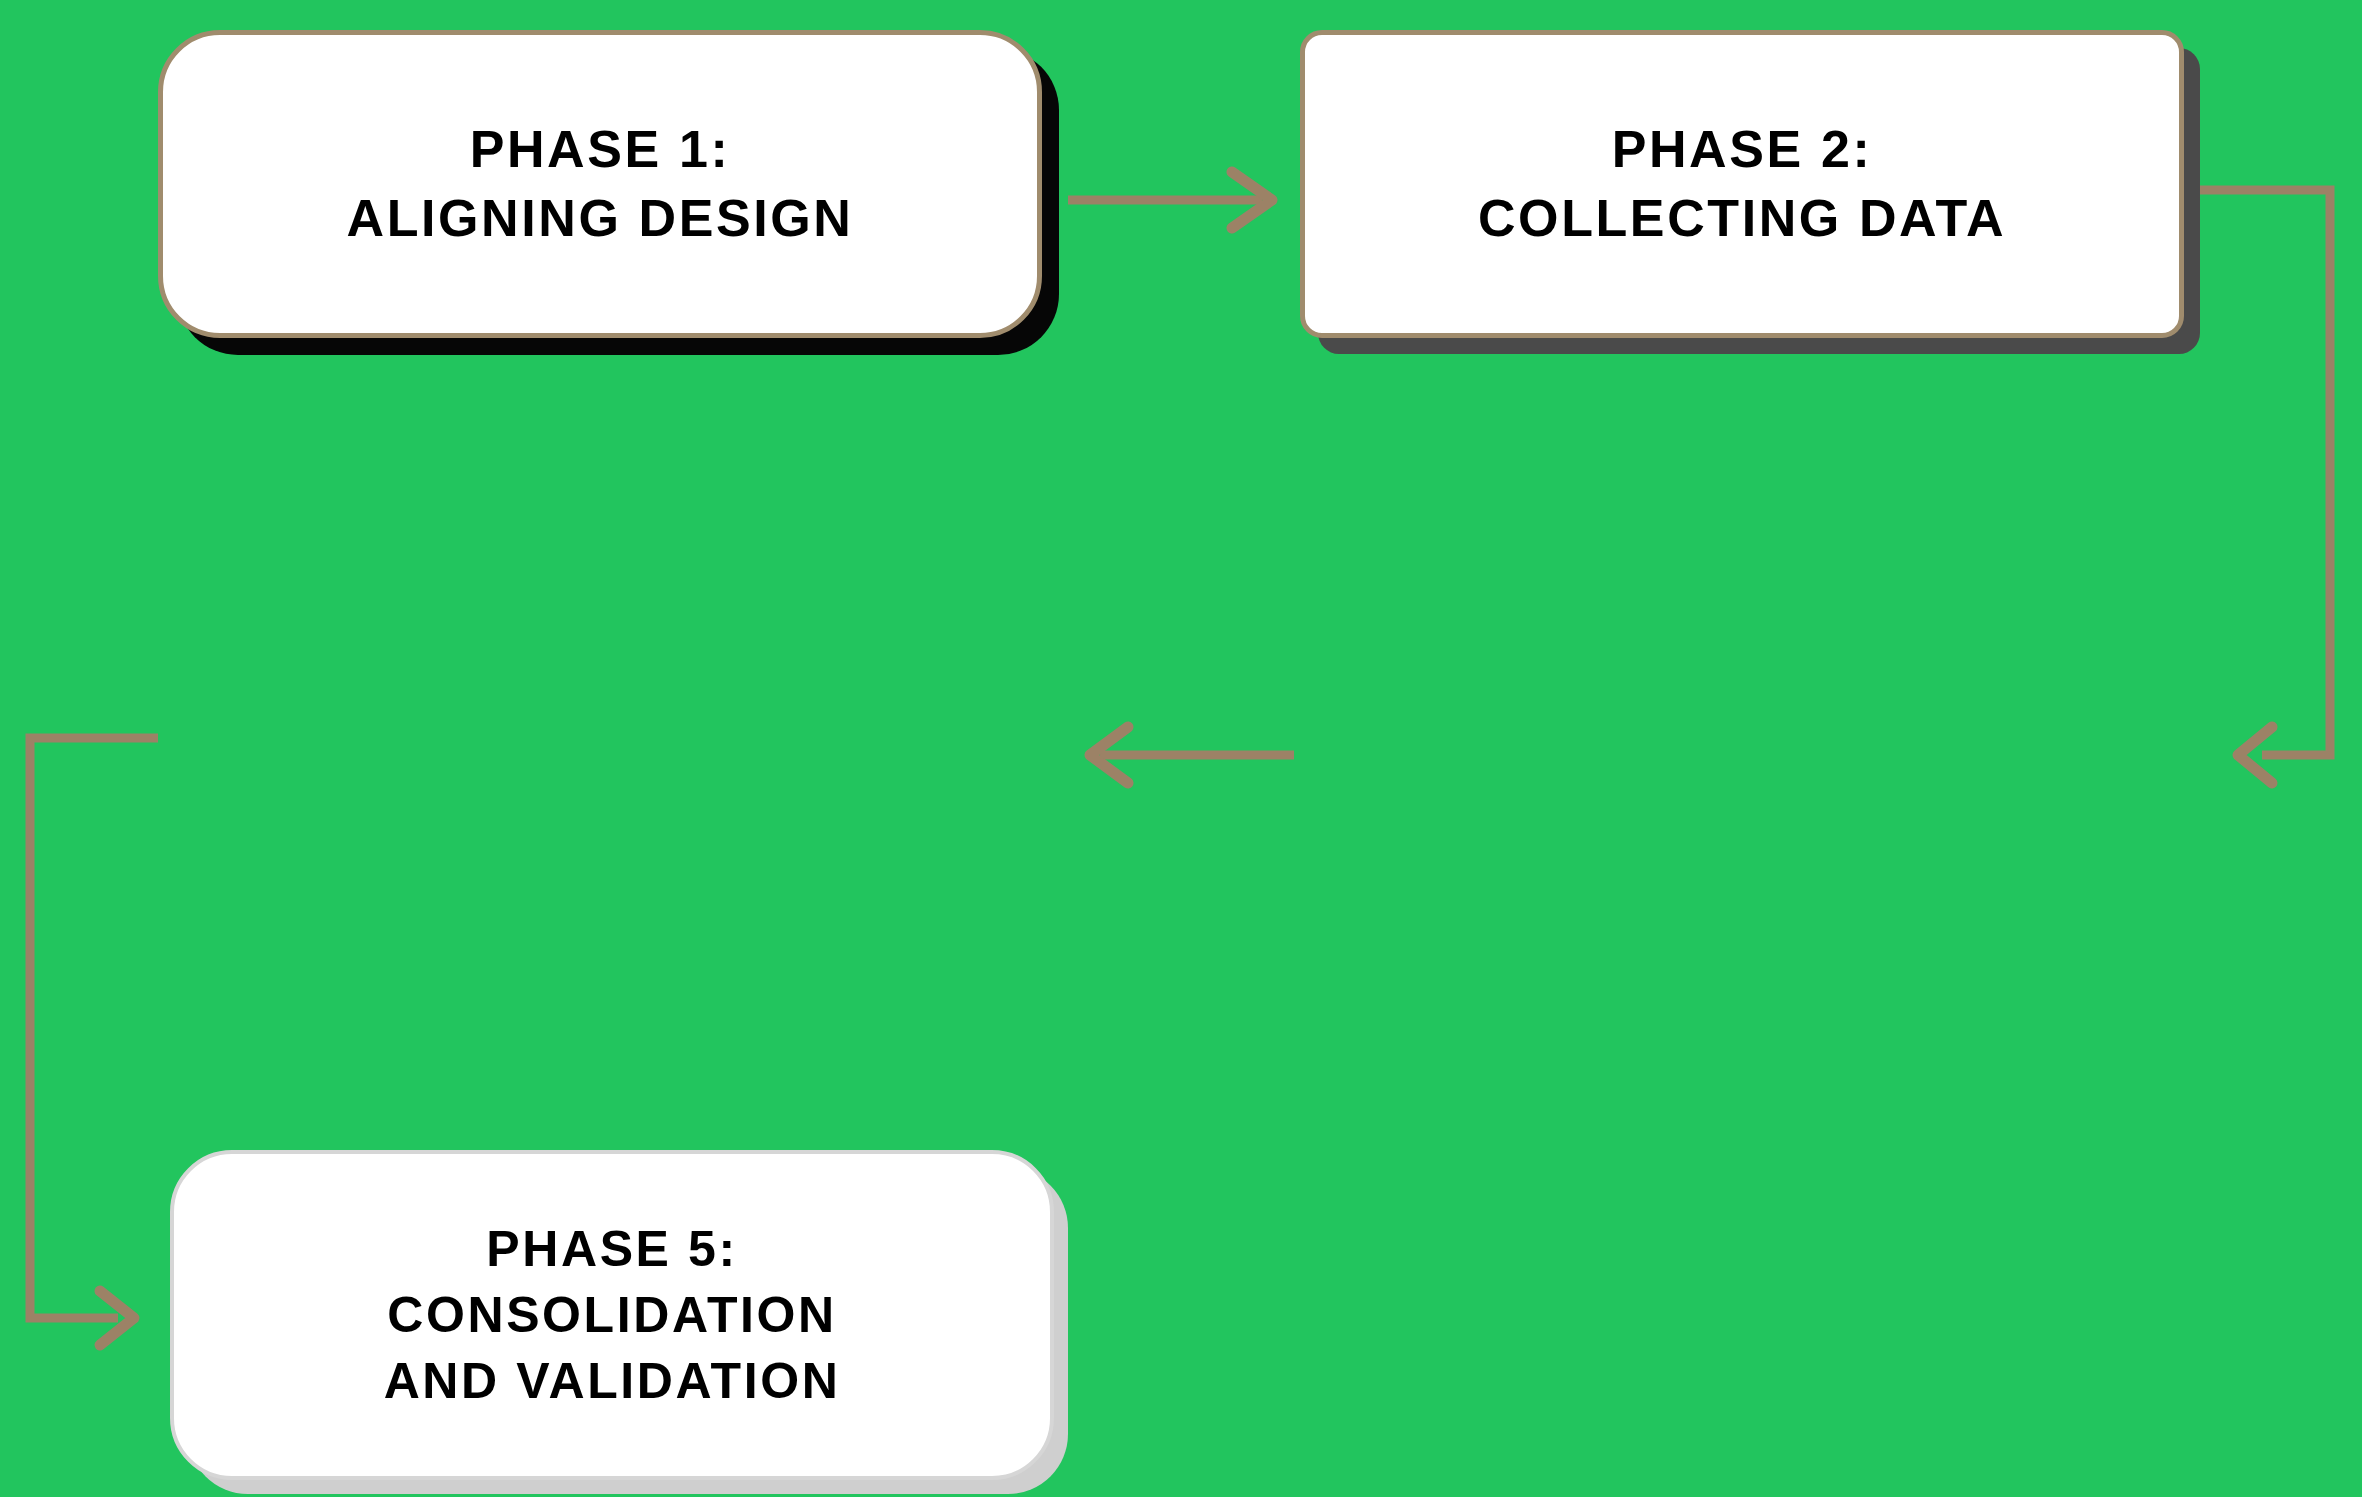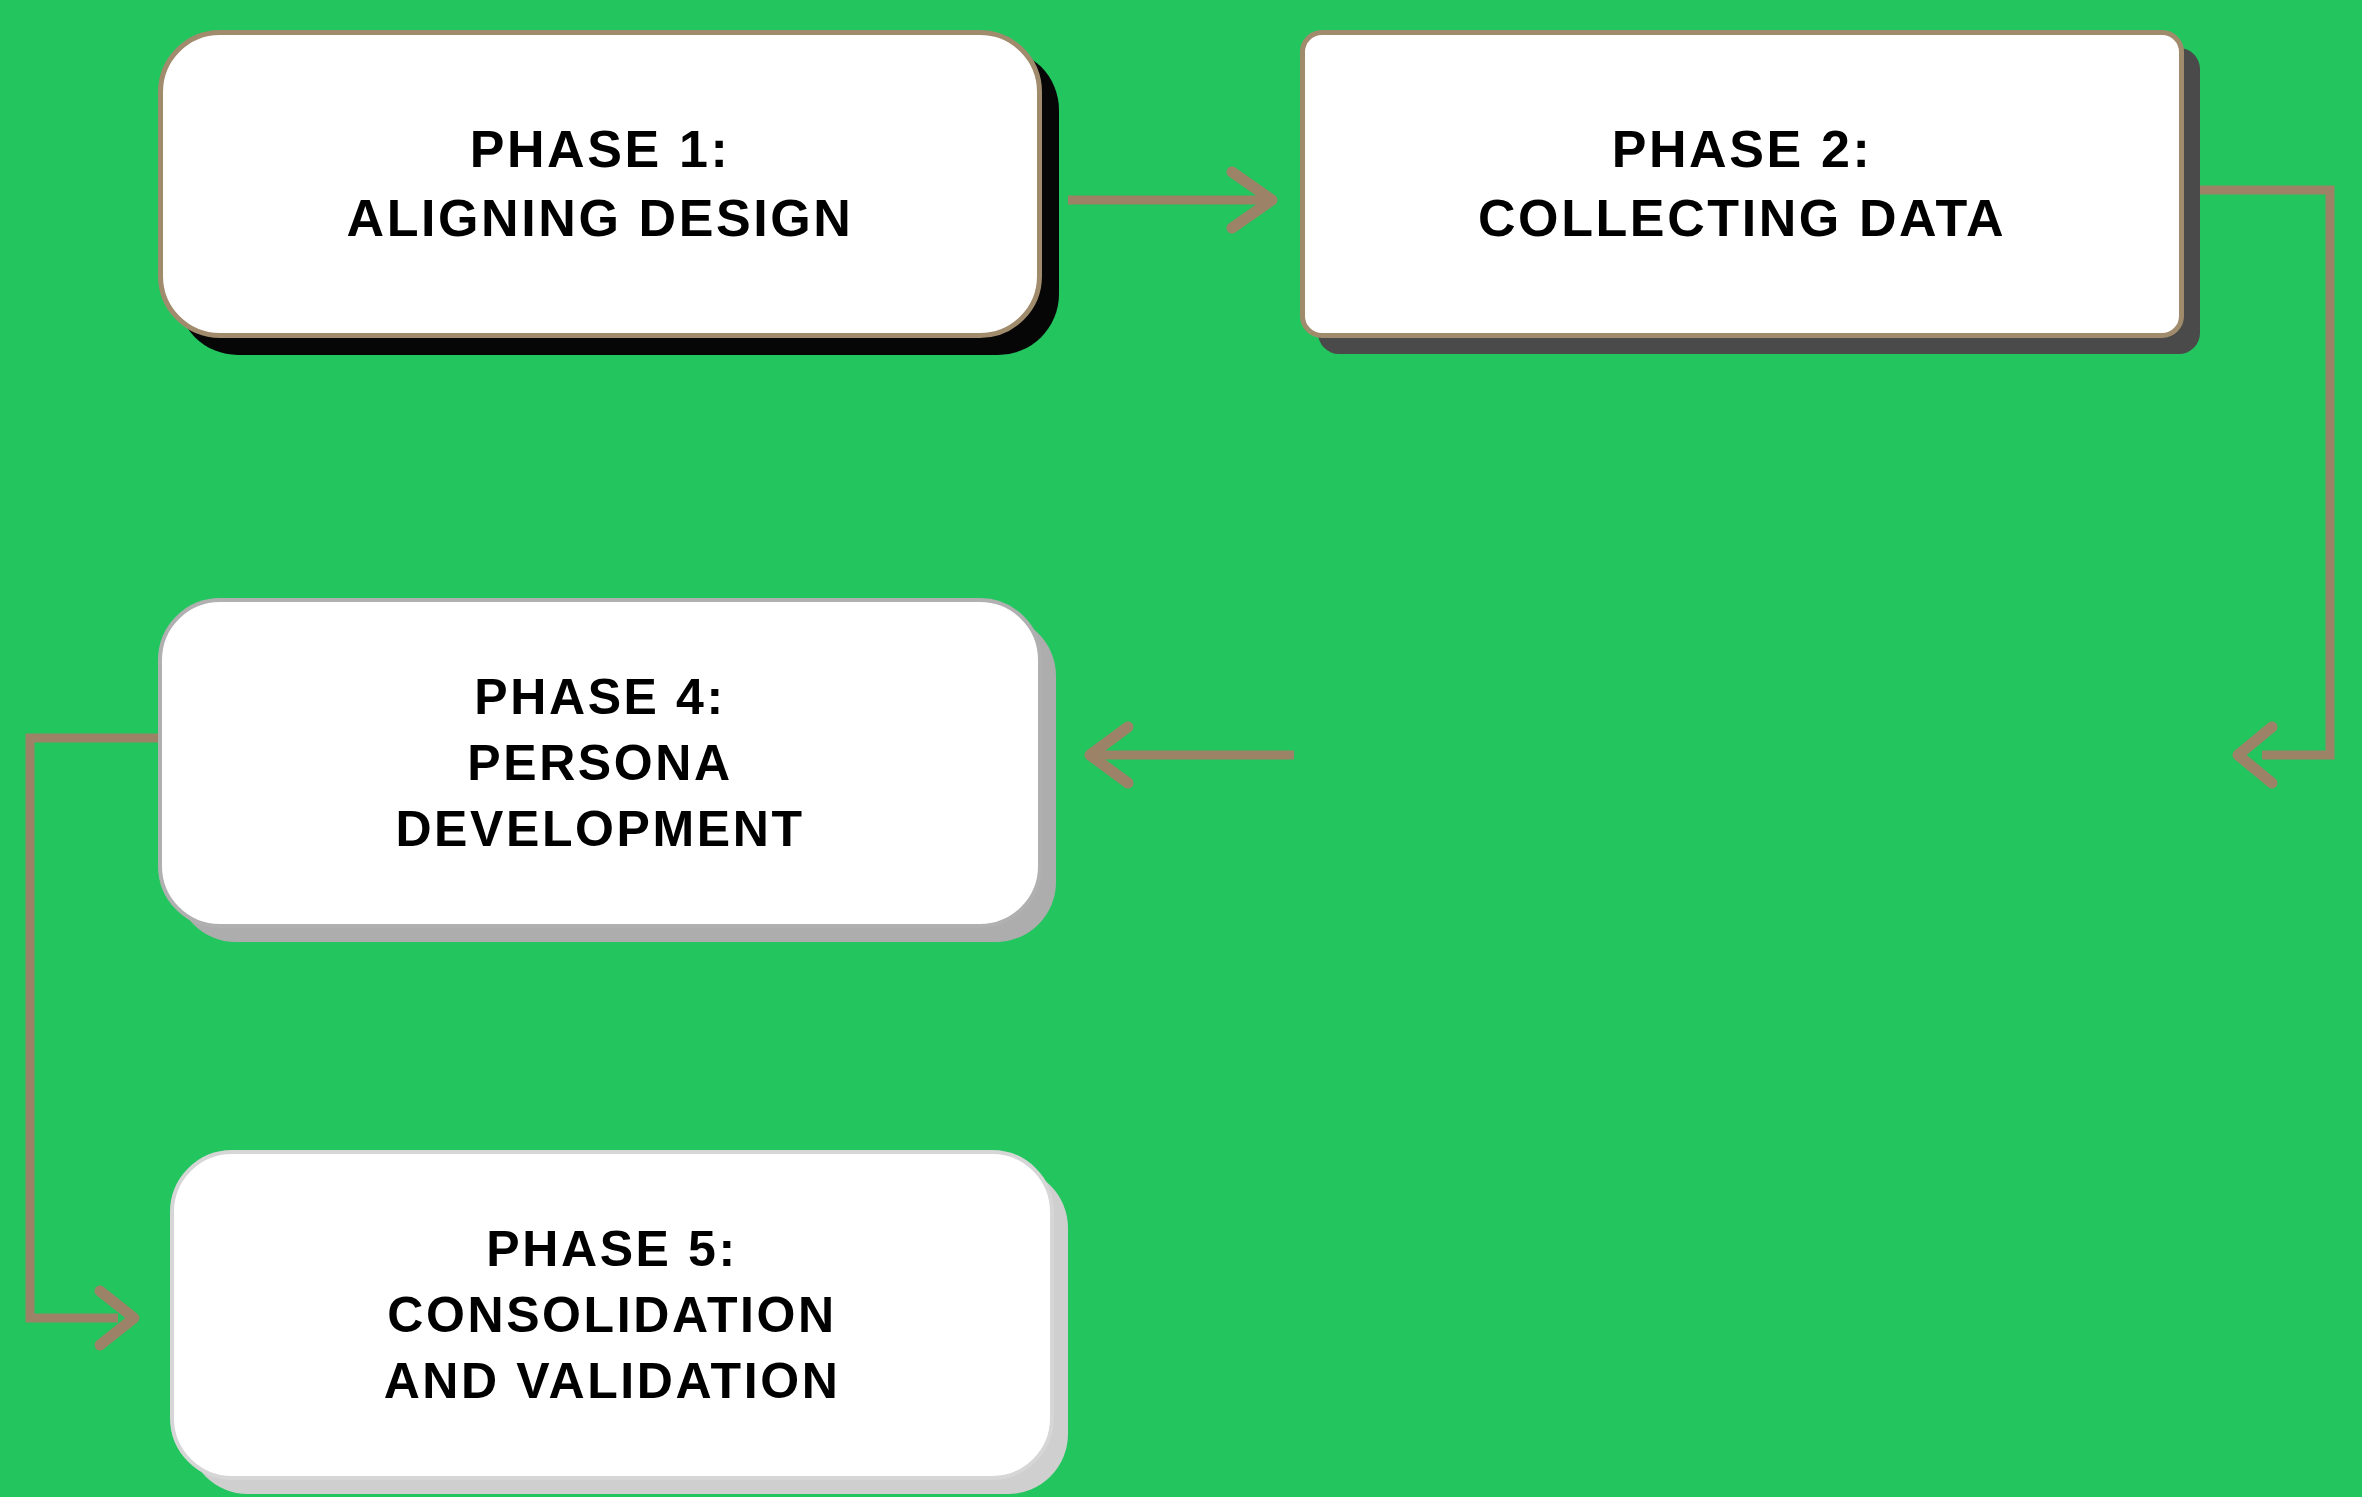--- a/index.html
+++ b/index.html
@@ -137,25 +137,20 @@
     <span class="phase-label">PHASE 1:
 ALIGNING DESIGN</span>
   </div>
 
   <div class="phase-box" id="phase-2">
     <span class="phase-label">PHASE 2:
 COLLECTING DATA</span>
   </div>
 
 
-  <div class="phase-box" id="phase-4">
-    <span class="phase-label">PHASE 4:
-PERSONA
-DEVELOPMENT</span>
-  </div>
 
   <div class="phase-box" id="phase-5">
     <span class="phase-label">PHASE 5:
 CONSOLIDATION
 AND VALIDATION</span>
   </div>
 
 </div>
 
 </body></html>

